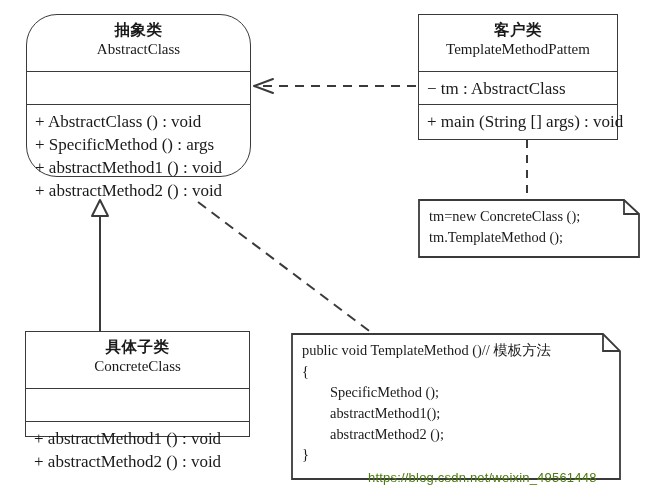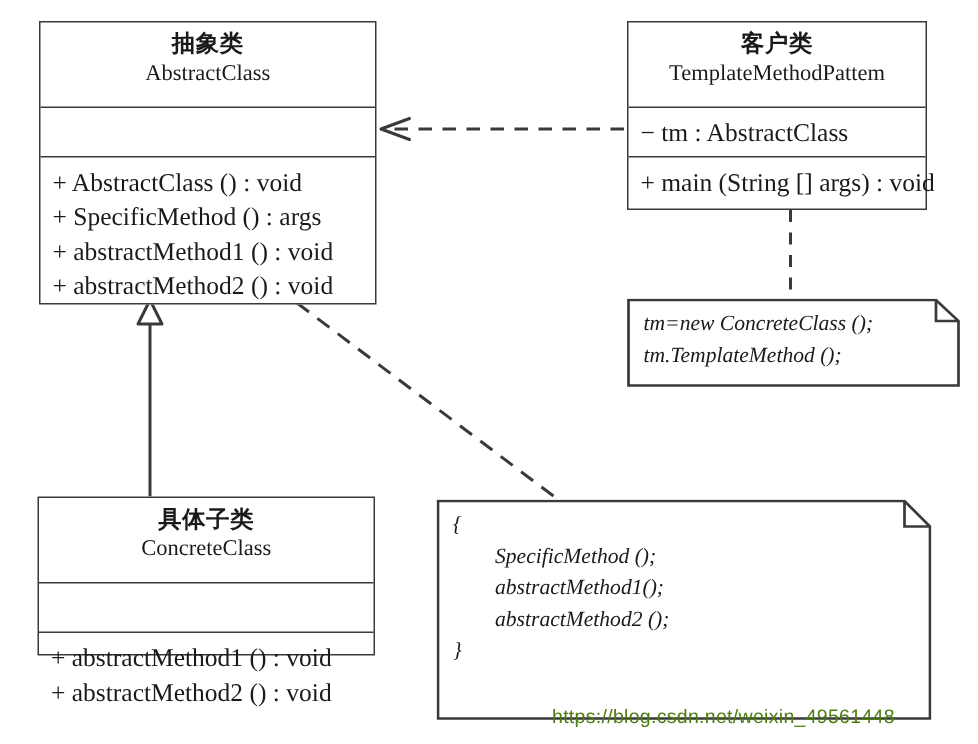--- a/index.html
+++ b/index.html
@@ -68,21 +68,20 @@
   .uml-note .note-svg {
     position: absolute;
     inset: 0;
     width: 100%;
     height: 100%;
     display: block;
   }
   .uml-note .note-body {
     position: relative;
     padding: 7px 10px 6px 11px;
-    font-style: italic;
   }
   .note-line {
     font-size: 14.4px;
     line-height: 1.45;
     white-space: pre;
   }
   .note-line.indent { padding-left: 28px; }
 
   
   #connectors {
@@ -123,21 +122,21 @@
 
     <g>
       <line x1="198" y1="202" x2="372" y2="333" stroke="#3a3a3a" stroke-width="2" stroke-dasharray="10 7"></line>
     </g>
 
     <g>
       <line x1="527" y1="140" x2="527" y2="199" stroke="#3a3a3a" stroke-width="2" stroke-dasharray="8 7"></line>
     </g>
   </svg>
 
-  <div class="uml-class" style="left:26px; top:14px; width:225px; height:189px;">
+  <div class="uml-class" style="left:26px; top:14px; width:225px; height:163px;border-radius:31px;">
     <div class="uml-section uml-header" style="height:56px;">
       <span class="cls-cn">抽象类</span>
       <span class="cls-en">AbstractClass</span>
     </div>
     <div class="uml-section uml-empty" style="height:33px;"></div>
     <div class="uml-section uml-members">
       <div class="member-line">+ AbstractClass () : void</div>
       <div class="member-line">+ SpecificMethod () : args</div>
       <div class="member-line">+ abstractMethod1 () : void</div>
       <div class="member-line">+ abstractMethod2 () : void</div>
@@ -179,20 +178,21 @@
       <div class="member-line">+ abstractMethod2 () : void</div>
     </div>
   </div>
 
   <div class="uml-note" style="left:291px; top:333px; width:330px; height:147px;">
     <svg class="note-svg" viewBox="0 0 330 147" preserveAspectRatio="none" xmlns="http://www.w3.org/2000/svg">
       <path d="M1,1 H312 L329,18 V146 H1 Z" fill="#ffffff" stroke="#3a3a3a" stroke-width="1.8" stroke-linejoin="miter"></path>
       <path d="M312,1 V18 H329" fill="none" stroke="#3a3a3a" stroke-width="1.8" stroke-linejoin="miter"></path>
     </svg>
     <div class="note-body">
+      <div class="note-line">public void TemplateMethod ()// 模板方法</div>
       <div class="note-line">{</div>
       <div class="note-line indent">SpecificMethod ();</div>
       <div class="note-line indent">abstractMethod1();</div>
       <div class="note-line indent">abstractMethod2 ();</div>
       <div class="note-line">}</div>
     </div>
   </div>
 
   <div class="watermark" style="left:368px; top:470px;">https://blog.csdn.net/weixin_49561448</div>
 

